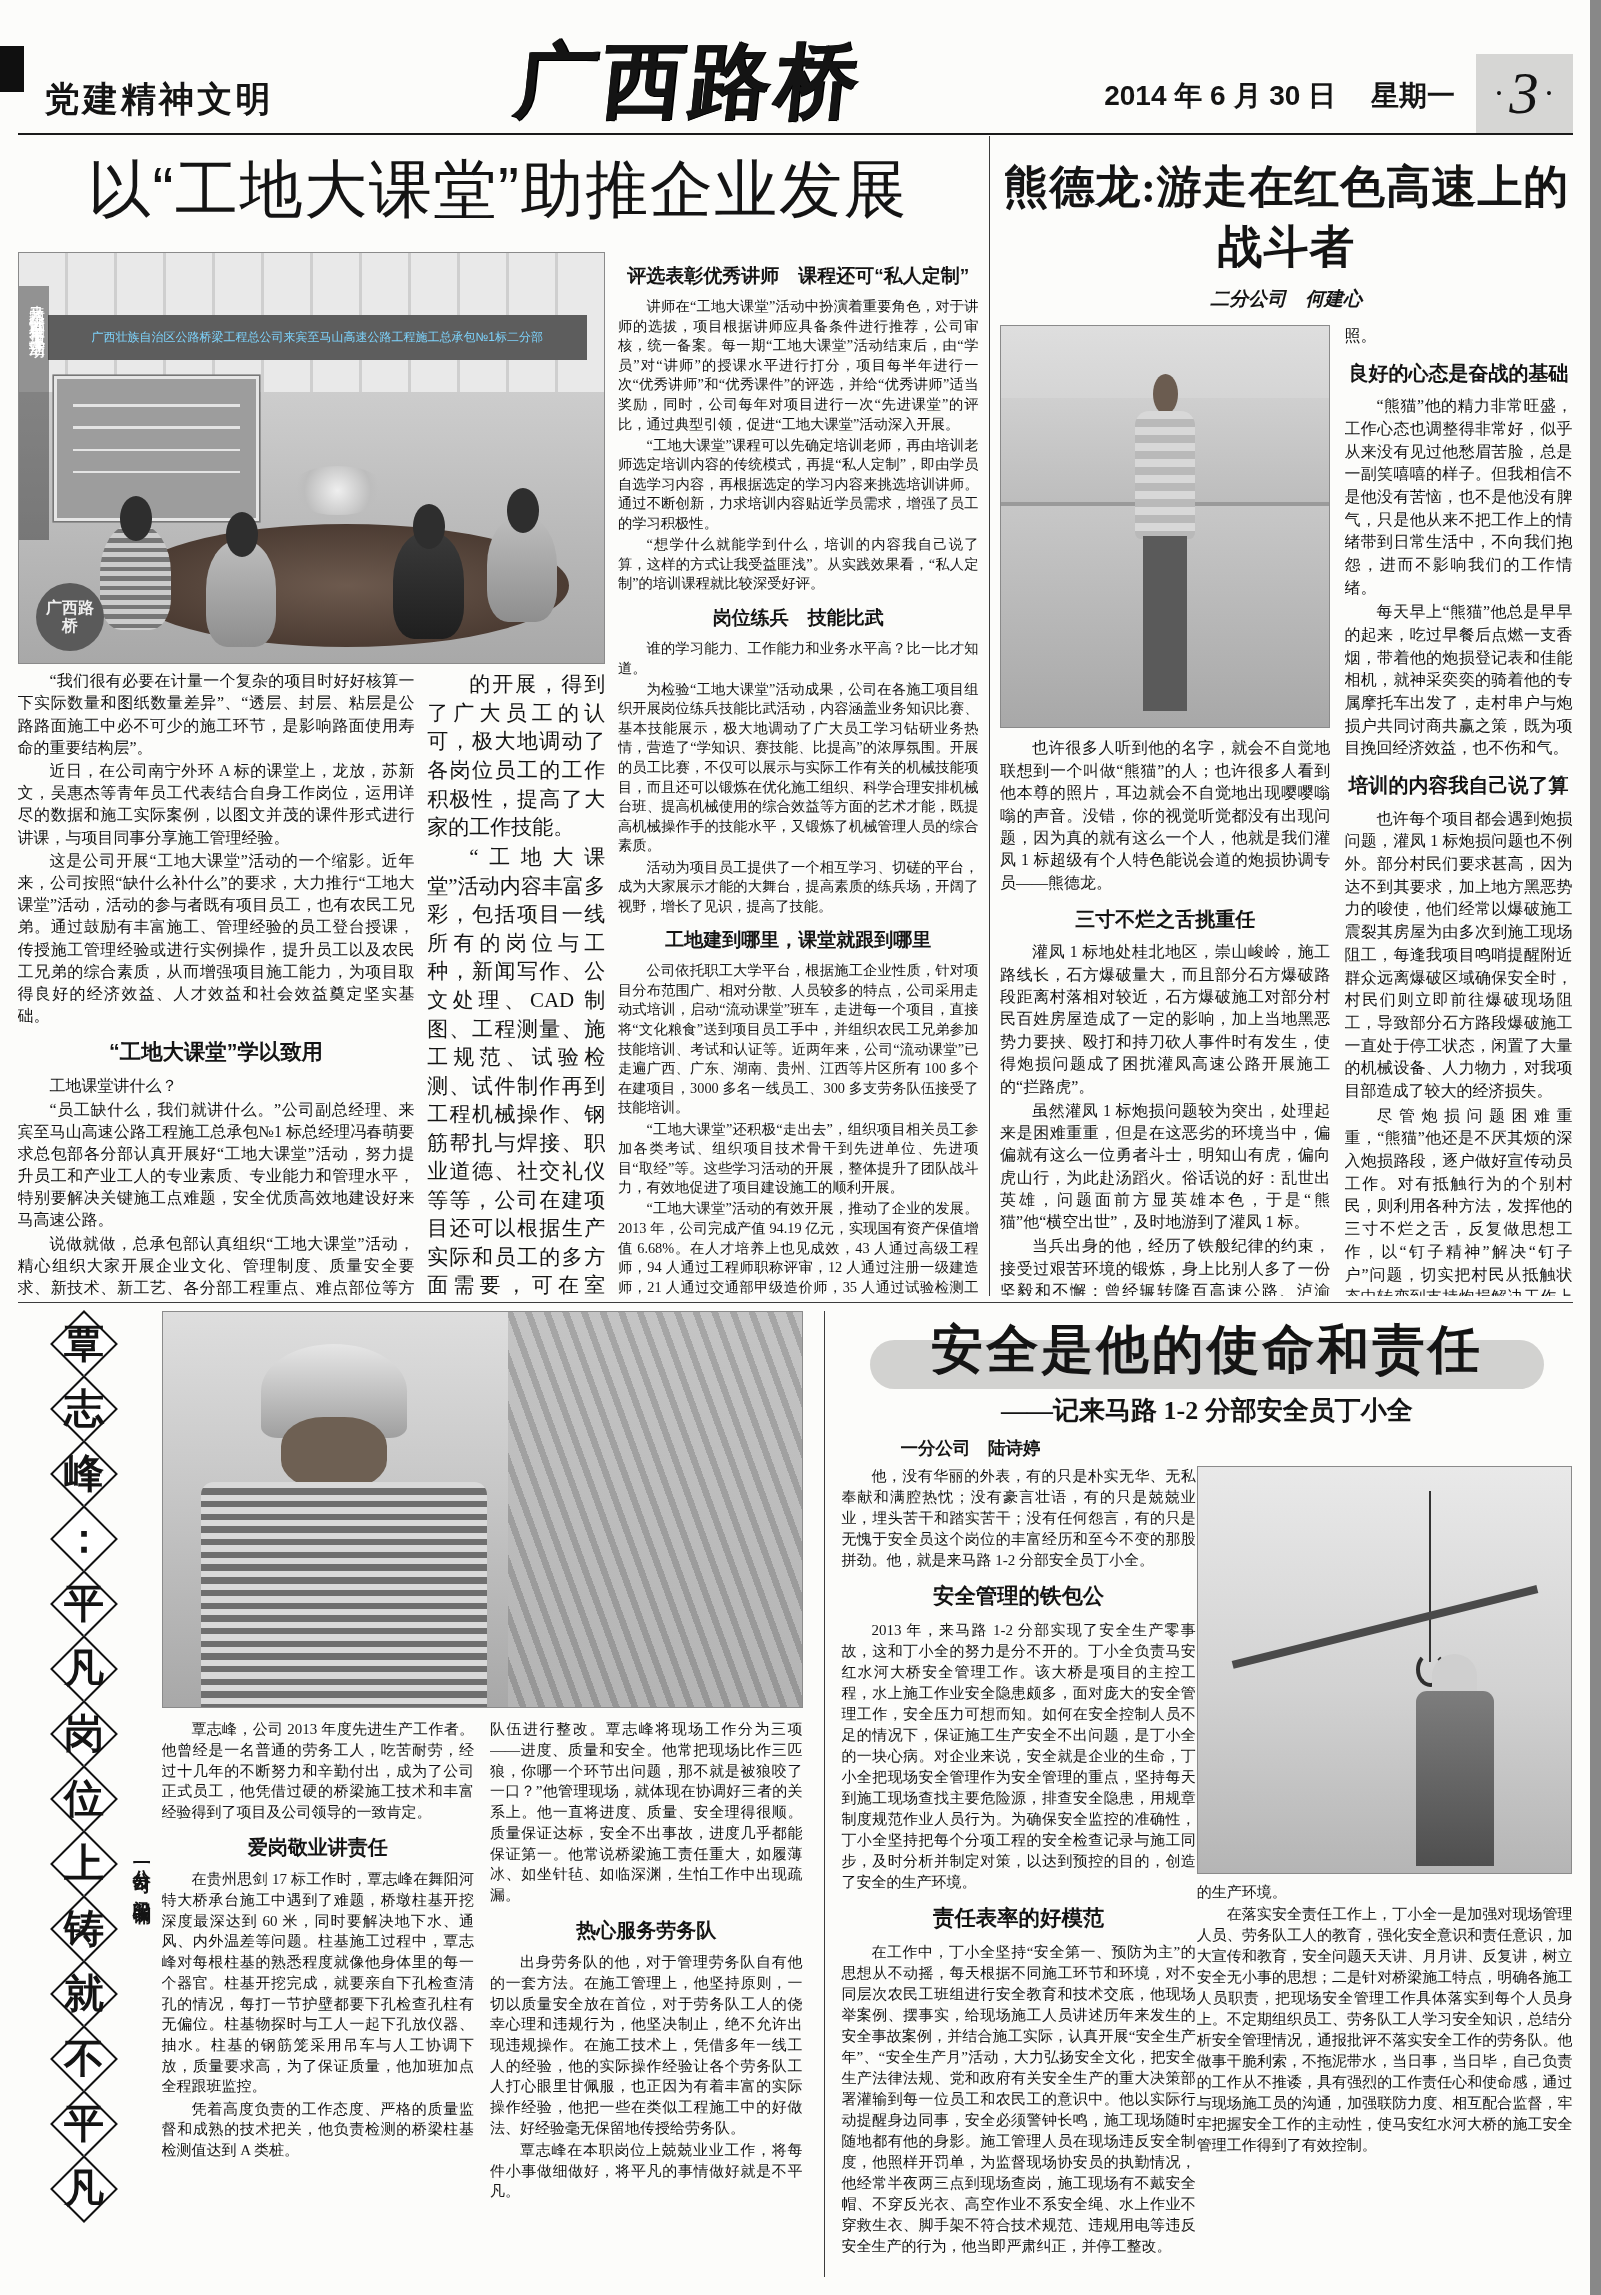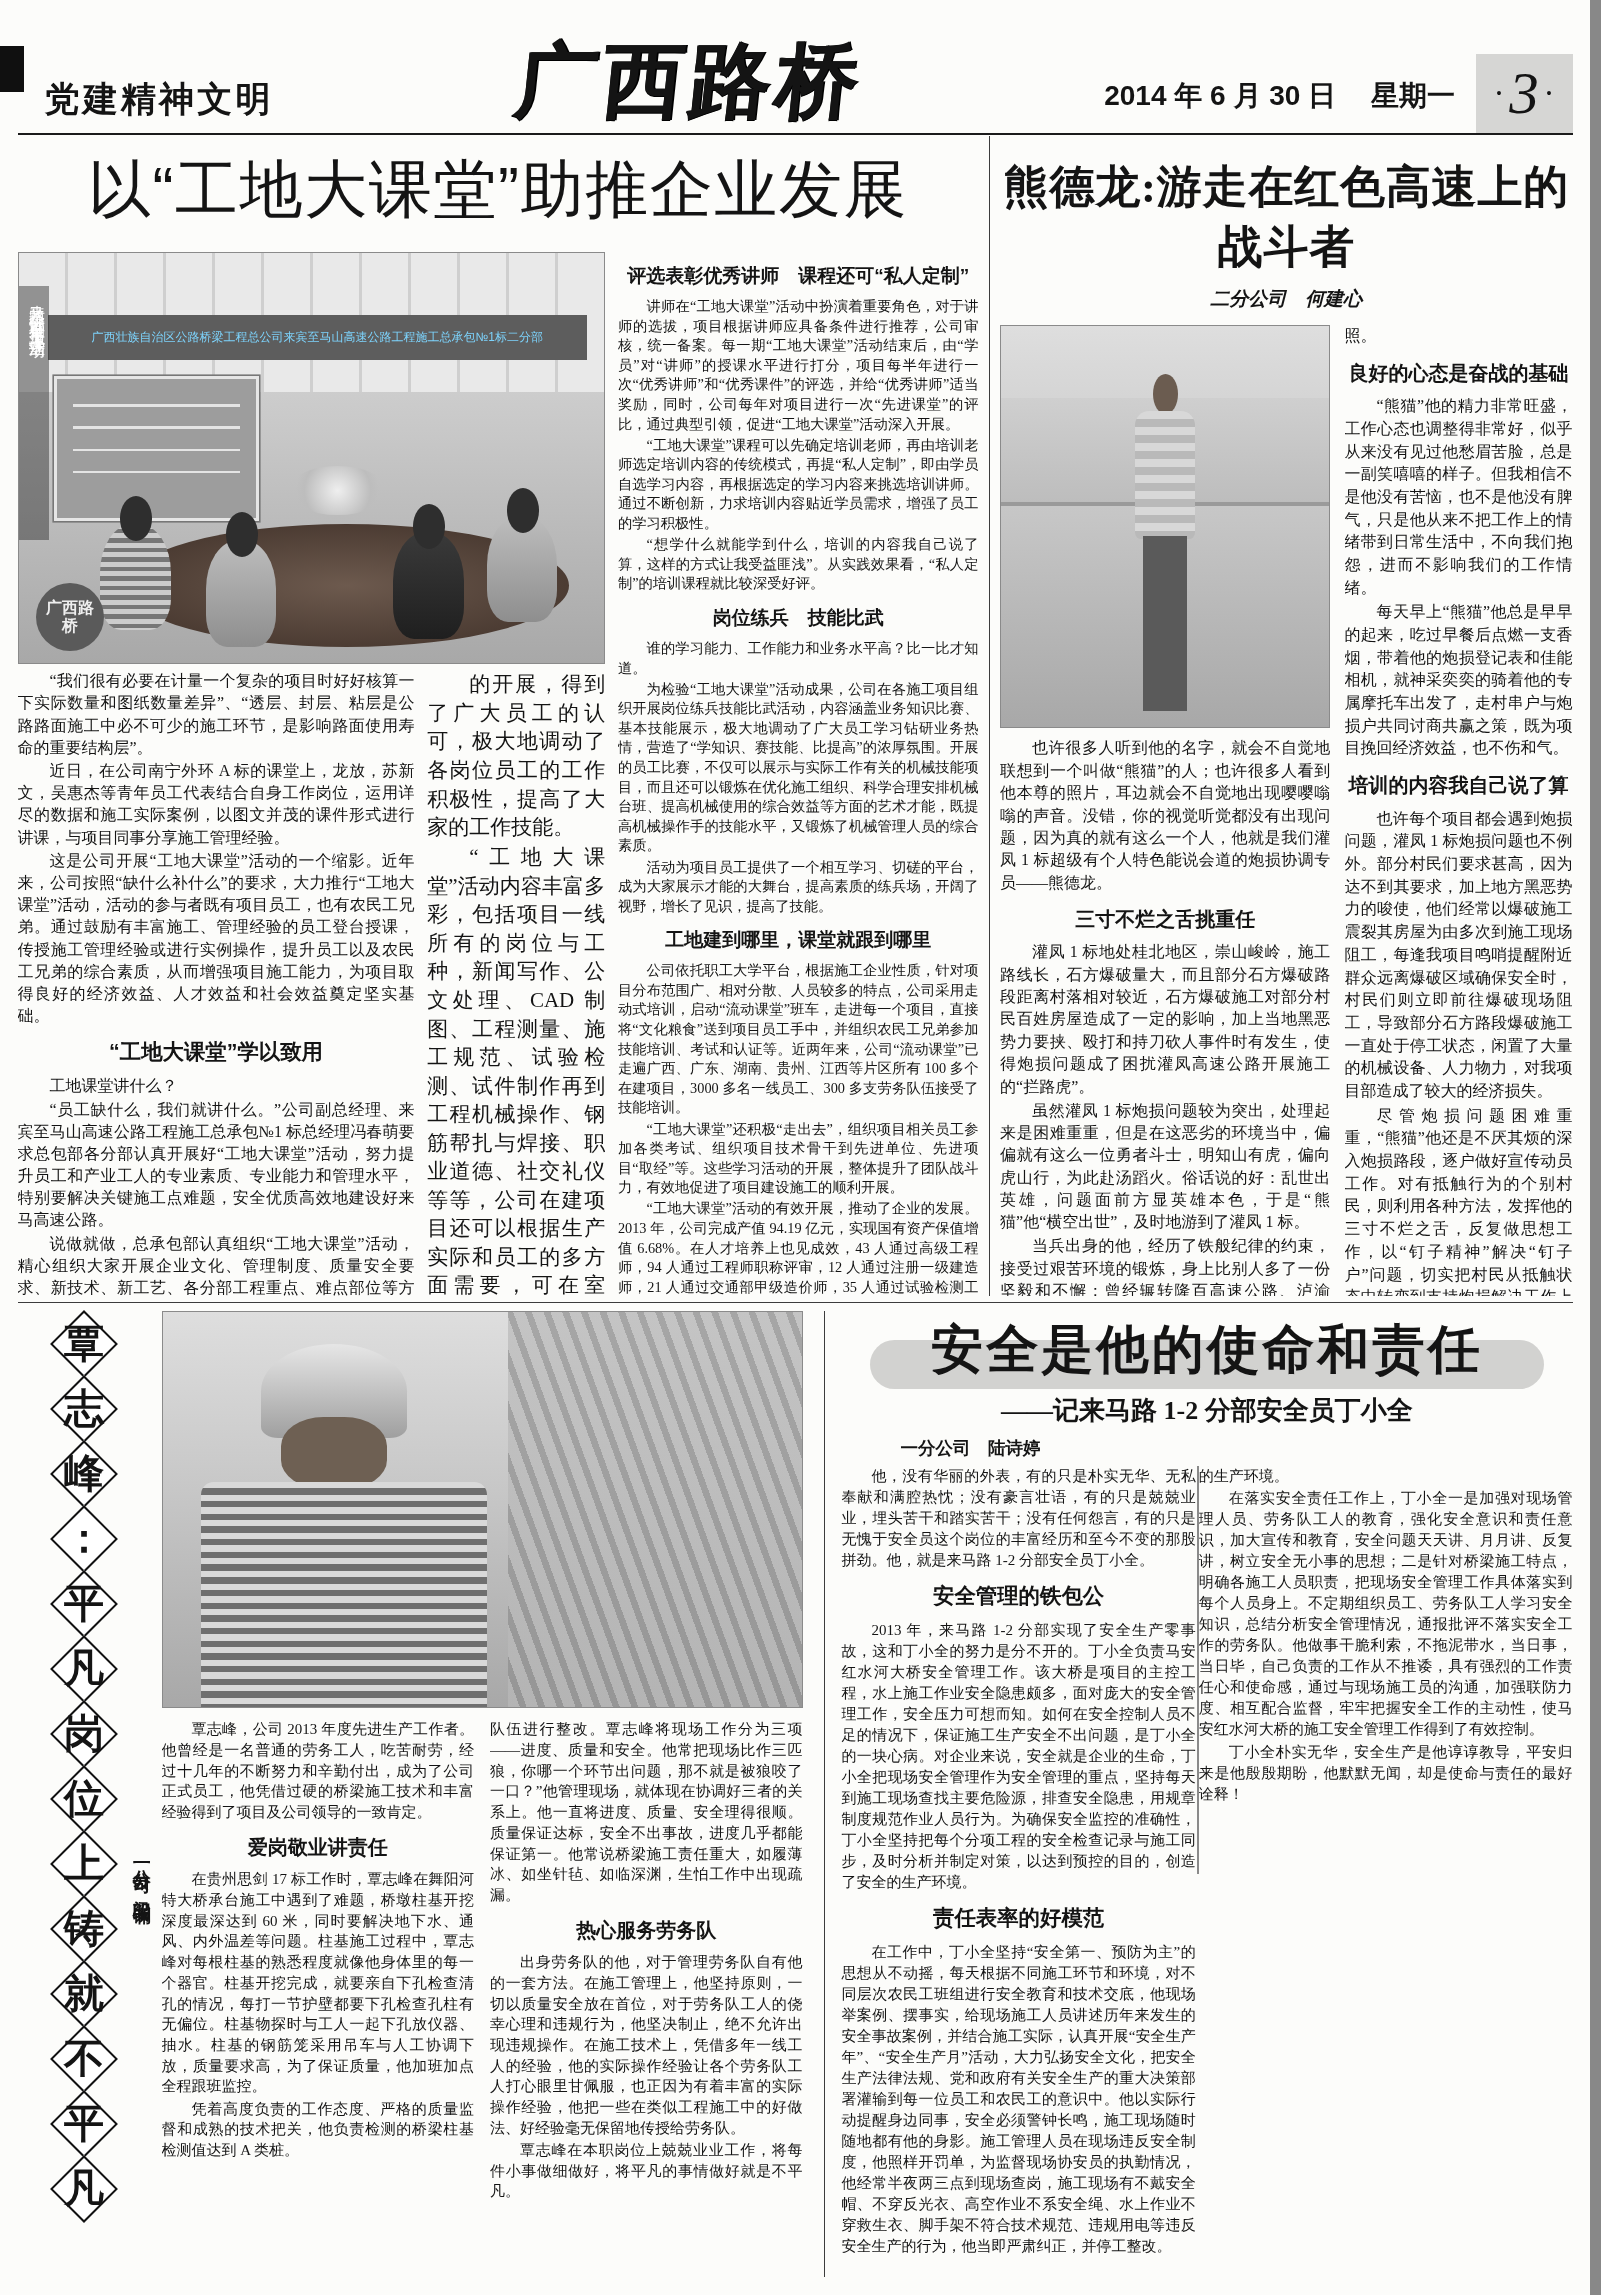--- a/index.html
+++ b/index.html
@@ -113,21 +113,21 @@
   .a3{flex:1;display:flex;flex-direction:column;padding-left:6.3px;overflow:hidden;}
   .a3-head{position:relative;text-align:center;padding-top:3.2px;}
   .a3-capsule{position:absolute;left:28.6px;right:28.6px;top:28.6px;height:49px;background:#d2d2d0;
               border-radius:35px;z-index:0;}
   .a3 h2{position:relative;z-index:1;font-size:52px;font-weight:900;margin:0;letter-spacing:3.2px;}
   .a3 .subtitle{position:relative;z-index:1;font-size:26px;font-weight:700;margin:8px 0 3.2px 0;}
   .a3 .byline{font-family:"Liberation Sans",sans-serif;font-weight:700;font-size:17.5px;
               text-align:left;margin:8px 0 6.3px 59px;}
   .a3-body{flex:1;display:grid;grid-template-columns:1fr 1.06fr;column-gap:1px;overflow:hidden;
            font-size:15px;line-height:1.4;}
-  .a3-right{display:flex;flex-direction:row;overflow:hidden;justify-content:center;}
+  .a3-right{display:flex;flex-direction:column;overflow:hidden;}
   .a3-photo{height:406px;margin-bottom:8px;}
   .crane{position:absolute;left:8%;top:6%;width:84%;height:60%;}
   .crane .boom{position:absolute;left:0;top:54%;width:100%;height:8px;background:#4a4a4a;
                transform:rotate(-14deg);}
   .crane .cable{position:absolute;left:64%;top:0;width:2.4px;height:70%;background:#333;}
   .crane .hook{position:absolute;left:60%;top:66%;width:20.6px;height:27px;border:4.8px solid #2e2e2e;
                border-radius:50%;border-top-color:transparent;}
   .worker2{position:absolute;left:56%;bottom:0;width:30%;height:54%;}
   .worker2 .helmet{position:absolute;left:22%;top:0;width:40%;height:20%;border-radius:50% 50% 10% 10%;
                    background:#cfcfcf;}
@@ -320,21 +320,20 @@
                 <div class="hook"></div>
             </div>
             <div class="worker2">
               <div class="helmet"></div>
                 <div class="body"></div>
             </div>
           </div>
           <div class="col">
               <p class="para no-indent">的生产环境。</p>
               <p class="para">在落实安全责任工作上，丁小全一是加强对现场管理人员、劳务队工人的教育，强化安全意识和责任意识，加大宣传和教育，安全问题天天讲、月月讲、反复讲，树立安全无小事的思想；二是针对桥梁施工特点，明确各施工人员职责，把现场安全管理工作具体落实到每个人员身上。不定期组织员工、劳务队工人学习安全知识，总结分析安全管理情况，通报批评不落实安全工作的劳务队。他做事干脆利索，不拖泥带水，当日事，当日毕，自己负责的工作从不推诿，具有强烈的工作责任心和使命感，通过与现场施工员的沟通，加强联防力度、相互配合监督，牢牢把握安全工作的主动性，使马安红水河大桥的施工安全管理工作得到了有效控制。</p>
-              <p class="para">丁小全朴实无华，安全生产是他谆谆教导，平安归来是他殷殷期盼，他默默无闻，却是使命与责任的最好诠释！</p>
             </div>
         </div>
       </div>
     </div>
   </div>
 
 </div>
 
 
 </body></html>

